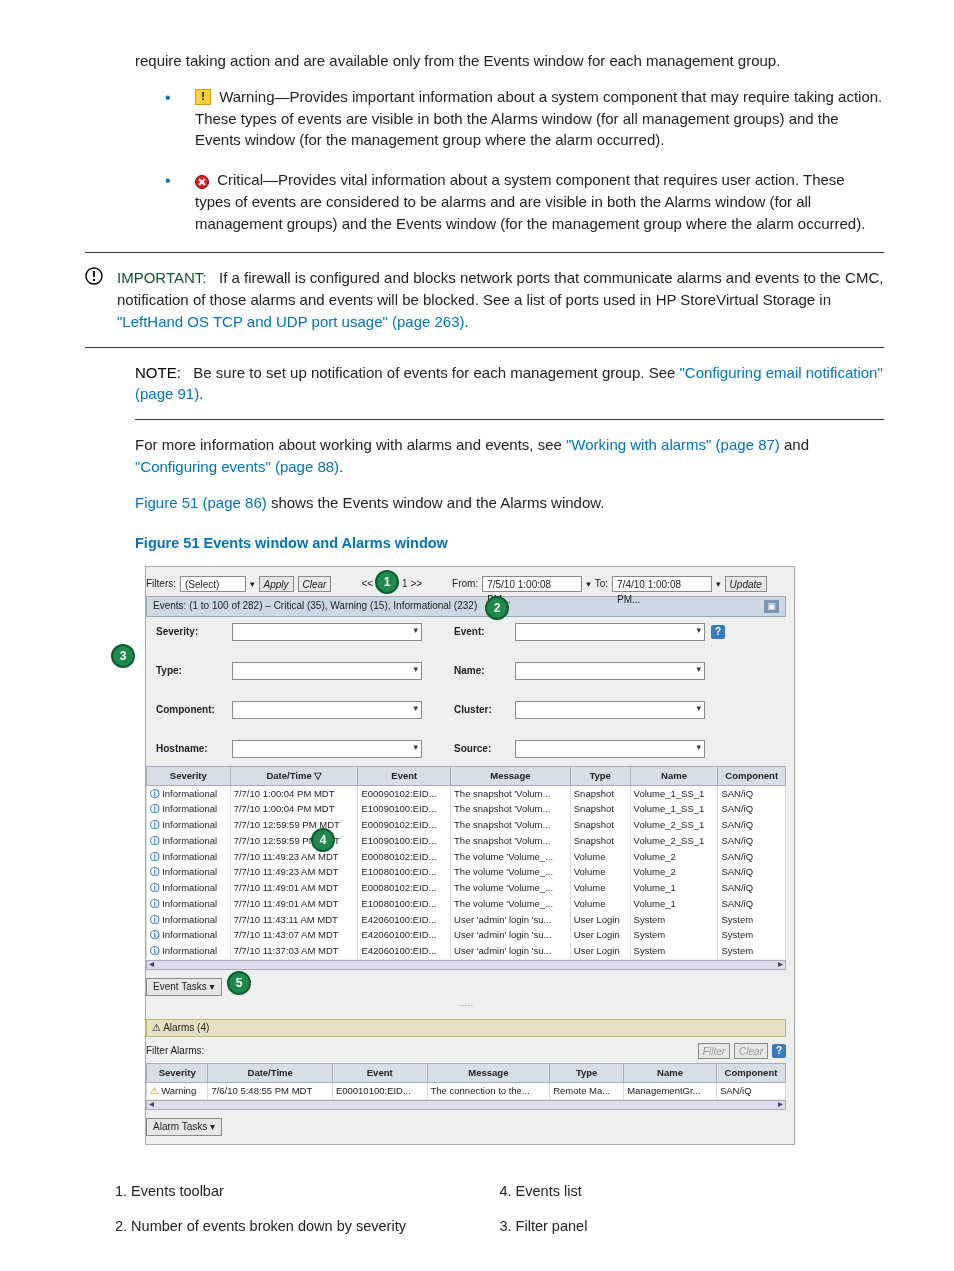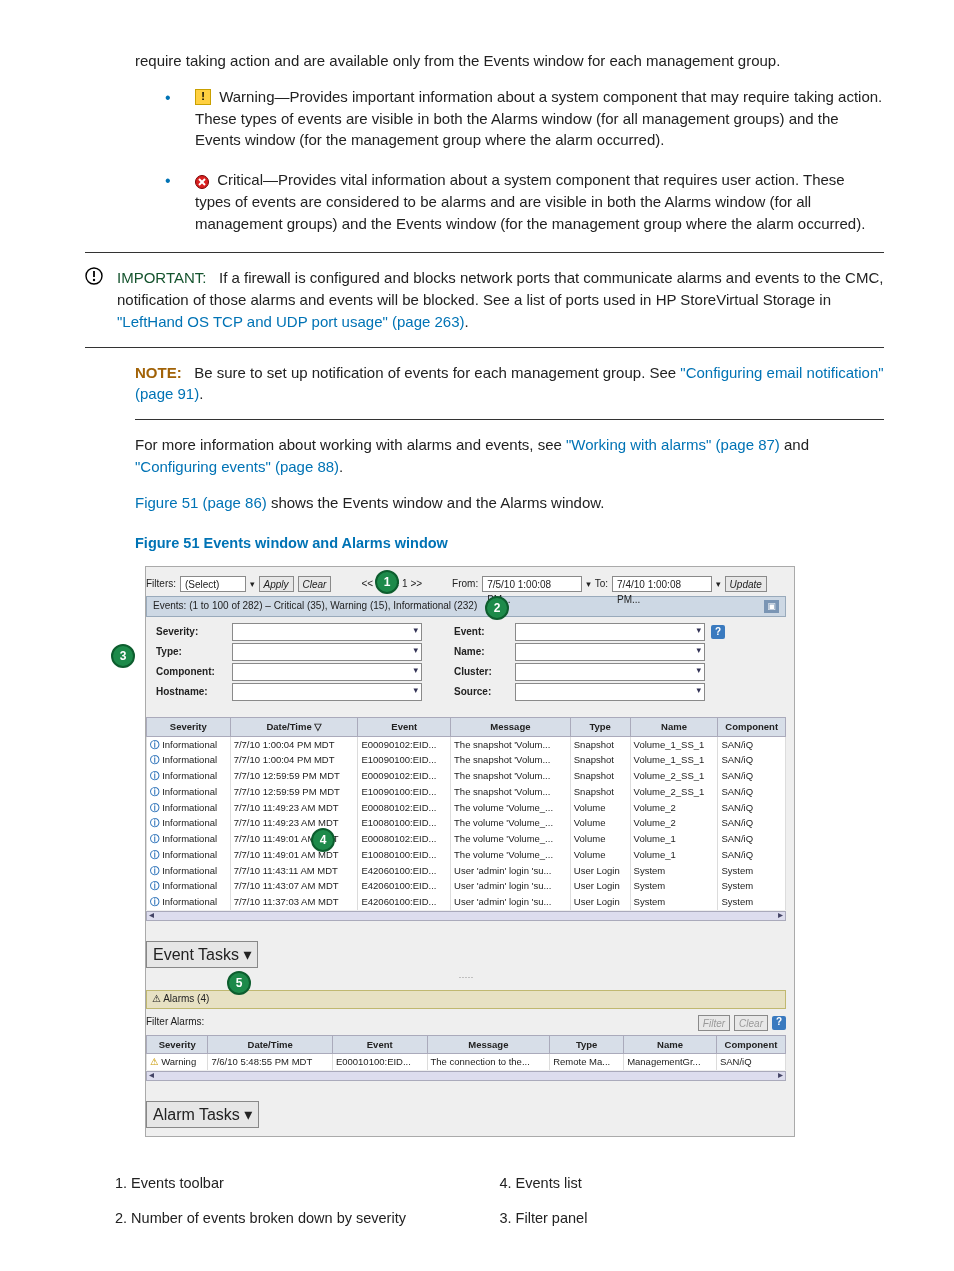--- a/index.html
+++ b/index.html
@@ -18,56 +18,56 @@
     content: "•"; color: #0073b5; position: absolute; left: 0; top: 0; font-size: 16px;
   }
   .icon-box { display: inline-block; width: 14px; height: 14px; vertical-align: middle; margin-right: 4px; position: relative; top:-1px; }
   .icon-warn { background: #ffd040; border:1px solid #c9a000; }
   .icon-warn::after { content:"!"; position:absolute; left:0; right:0; text-align:center; font-size:11px; font-weight:bold; color:#000; top:-1px;}
   hr.rule { border: none; border-top: 1px solid #333; margin: 14px 0; }
   .important-block { display:flex; gap:14px; margin: 6px 0; }
   .imp-icon { flex: 0 0 18px; }
   .imp-icon svg { }
   .imp-label { color:#14532d; font-weight:normal; }
-  .note-label { color:#a16207; font-weight:bold; }
+  .note-label { color:#000000; font-weight:normal; }
   a.link, .link { color:#0073b5; text-decoration:none; }
   p { margin: 10px 0 14px 0; }
   .fig-title { color:#0073b5; font-weight:bold; margin: 20px 0 12px 0; font-size:14.5px; }
   .screenshot {
     border: 1px solid #aaa; width: 640px; background:#efefef; font-size:10px; color:#222;
     padding: 6px 8px 8px 0; margin-left: 30px;
   }
   .ss-row { display:flex; align-items:center; gap:4px; margin:3px 0; }
   .ss-label { font-size:10px; }
   .ss-select, .ss-input, .ss-btn {
     border:1px solid #8a8a8a; background:#fff; font-size:10px; padding:1px 4px; height:16px; box-sizing:border-box;
   }
   .ss-btn { background:#e8e8e8;font-style:italic; }
   .ss-sub { background:#cdd8e4; border:1px solid #9ab; padding:2px 6px; font-size:10px; display:flex; align-items:center; justify-content:space-between; margin-top:4px;}
-  .filter-grid { display:grid; grid-template-columns: 70px 190px 20px 55px 190px 20px; gap:2px 6px; margin:6px 0 16px 10px; align-items:center;}
+  .filter-grid { display:grid; grid-template-columns: 70px 190px 20px 55px 190px 20px; gap:21px 6px; margin:6px 0 8px 10px; align-items:center;}
   .filter-grid .lbl { font-weight:bold; font-size:10px; }
   .filter-grid .fsel { border:1px solid #8a8a8a; background:#fff; height:16px; position:relative;}
   .filter-grid .fsel::after { content:"▾"; position:absolute; right:3px; top:0; font-size:9px; color:#335;}
   .help { width:14px; height:14px; background:#3a7abf; color:#fff; font-size:10px; font-weight:bold; display:flex; align-items:center; justify-content:center; border-radius:2px;}
   .tbl { width:100%; border-collapse:collapse; background:#fff; font-size:9.5px; }
   .tbl th { background:#d7dee8; border:1px solid #aab; padding:2px 3px; font-weight:bold; text-align:center; }
   .tbl td { border-left:1px solid #dcdcdc; border-right:1px solid #dcdcdc; padding:1px 3px; white-space:nowrap; overflow:hidden; }
   .tbl tr td:first-child { }
   .callout {
     width:20px; height:20px; border-radius:50%; background:#1d8a4a; color:#fff; font-weight:bold;
     display:inline-flex; align-items:center; justify-content:center; font-size:12px; border:2px solid #0d5d2e;
     position:absolute;
   }
   .screenshot-wrap { position:relative; width:658px; margin-left:30px; }
   .sev-info::before { content:"ⓘ "; color:#2a70b8; font-weight:bold;}
   .sev-warn::before { content:"⚠ "; color:#c89800;}
   .scroll-stub { height:8px; background:#dde; border:1px solid #aab; margin-top:1px; position:relative;}
   .scroll-stub::after{content:"▸"; position:absolute; right:2px; top:-4px; font-size:10px; color:#446;}
   .scroll-stub::before{content:"◂"; position:absolute; left:2px; top:-4px; font-size:10px; color:#446;}
-  .tasks-btn { display:inline-block; border:1px solid #888; background:#e6e6e6; font-size:16px; padding:1px 6px; margin-top:20px;}
+  .tasks-btn { display:inline-block; border:1px solid #888; background:#e6e6e6; font-size:10px; padding:1px 6px; margin-top:8px;}
   .alarm-hdr { background:#e7e1c3; border:1px solid #c0b870; padding:1px 5px; font-size:10px; margin-top:6px;}
   .legend { display:grid; grid-template-columns: 1fr 1fr; margin: 36px 0 0 30px; row-gap: 14px; font-size:14.5px;}
   .footer { margin-top: 44px; font-size: 13px; }
   .pagenum { display:inline-block; width:28px; }
   .indent-block { margin-left: 50px; }
 </style>
 </head>
 <body>
 
 <div class="content">

